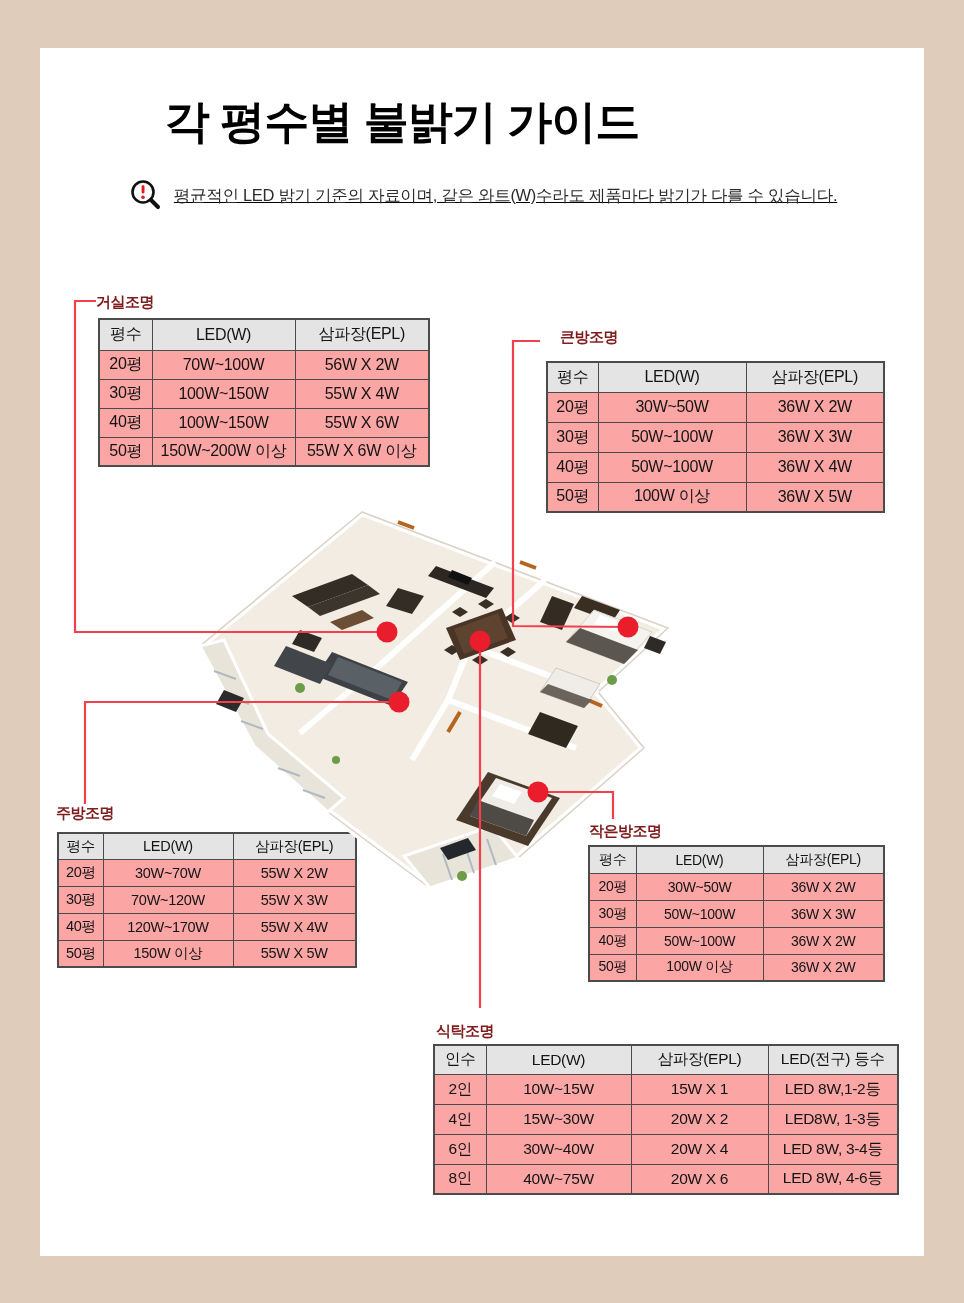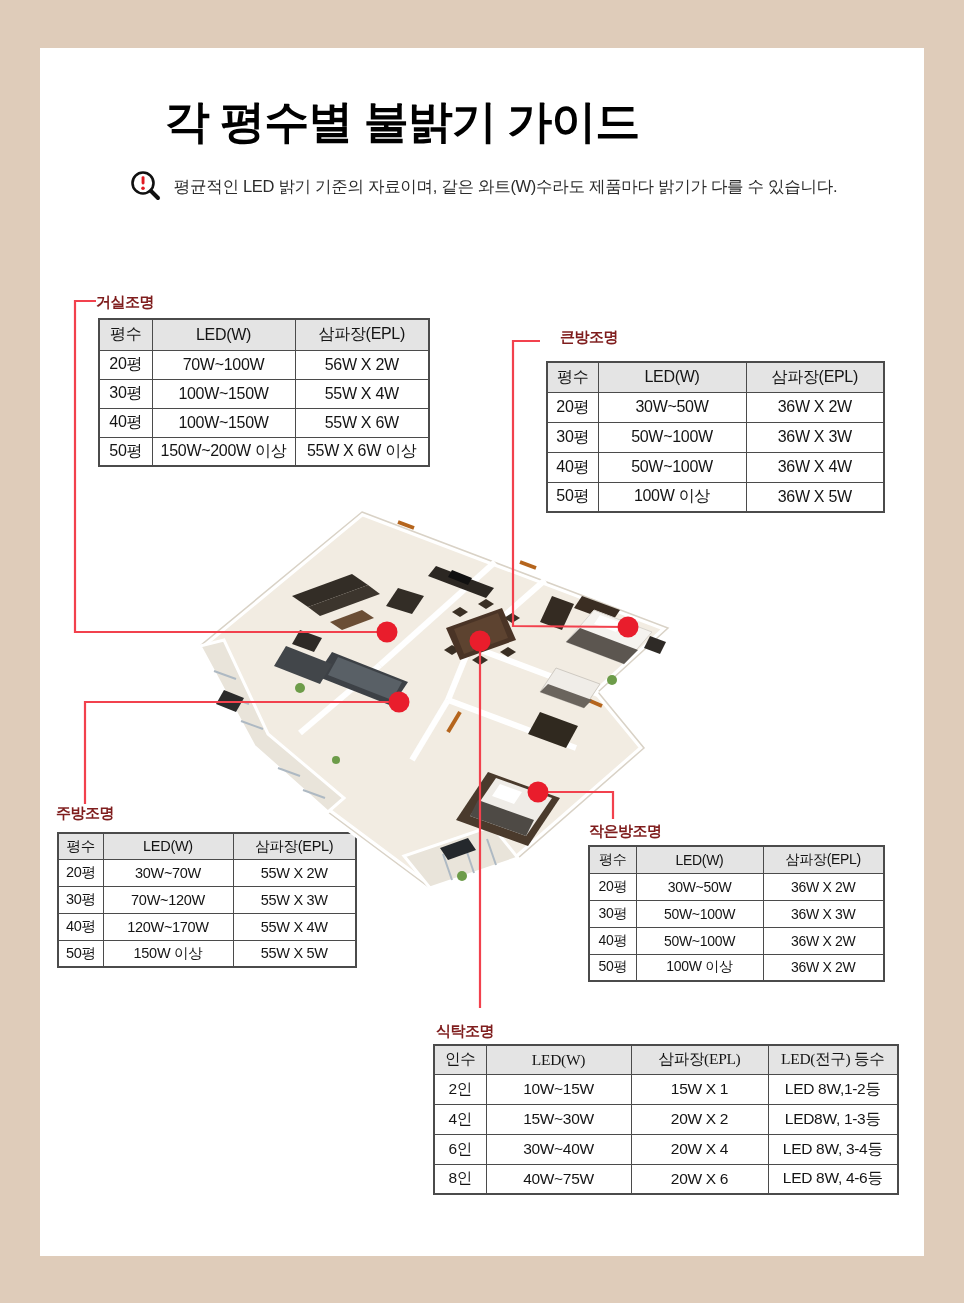--- a/index.html
+++ b/index.html
@@ -2,39 +2,39 @@
 <html><head>
 <meta charset="utf-8">
 <style>
   html,body{margin:0;padding:0;}
   body{width:964px;height:1303px;background:#dfccba;position:relative;
        font-family:"Liberation Sans","DejaVu Sans",sans-serif;}
   #page{position:absolute;left:0;top:0;width:964px;height:1303px;}
   #canvas{position:absolute;left:40px;top:48px;width:884px;height:1208px;background:#ffffff;}
   .title{position:absolute;left:0;top:92px;width:780px;text-align:center;
          font-size:45px;font-weight:700;color:#000;letter-spacing:-1px;margin-left:12px;}
-  .notice{position:absolute;left:0;top:168px;width:964px;display:flex;
-          justify-content:center;align-items:center;gap:9px;}
+  .notice{position:absolute;left:0;top:177px;width:964px;display:flex;
+          justify-content:center;align-items:center;gap:9px;text-decoration:underline;}
   .notice-text{font-size:16.5px;color:#2b2b2b;letter-spacing:-0.3px;}
   .lbl{position:absolute;color:#7f1d1d;font-weight:700;font-size:15px;letter-spacing:-0.5px;}
-  table.tbl{position:absolute;border-collapse:collapse;table-layout:fixed;background:#ffffff;
+  table.tbl{position:absolute;border-collapse:collapse;table-layout:fixed;background:#fca5a5;
             border:2px solid #4b4b4b;}
   table.tbl th,table.tbl td{border:1px solid #4b4b4b;text-align:center;vertical-align:middle;
             padding:0;color:#141414;font-weight:400;letter-spacing:-0.3px;}
   table.tbl thead th{background:#e4e4e4;}
   #t-living{left:98px;top:318px;width:330px;font-size:16px;}
   #t-living tr{height:29px;} #t-living thead tr{height:31px;}
   #t-big{left:546px;top:361px;width:337px;font-size:16px;}
   #t-big tr{height:30px;} #t-big thead tr{height:30px;}
   #t-kitchen{left:57px;top:832px;width:298px;font-size:14.5px;}
   #t-kitchen tr{height:27px;} #t-kitchen thead tr{height:26px;}
   #t-small{left:588px;top:845px;width:295px;font-size:14px;}
   #t-small tr{height:27px;} #t-small thead tr{height:27px;}
   #t-dining{left:433px;top:1044px;width:464px;font-size:15.5px;}
-  #t-dining tr{height:30px;} #t-dining thead tr{height:29px;font-family:Liberation Serif, serif;}
+  #t-dining tr{height:30px;} #t-dining thead tr{height:29px;}
   #overlay{position:absolute;left:0;top:0;width:964px;height:1303px;pointer-events:none;}
 </style>
 </head>
 <body>
 
 <div id="page">
   <div id="canvas"></div>
 
   <div class="title">각 평수별 불밝기 가이드</div>
 

